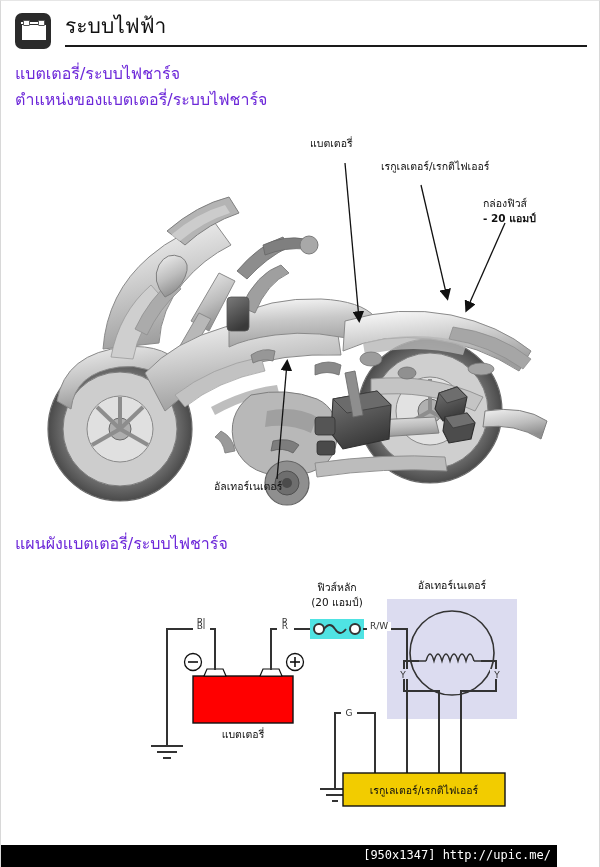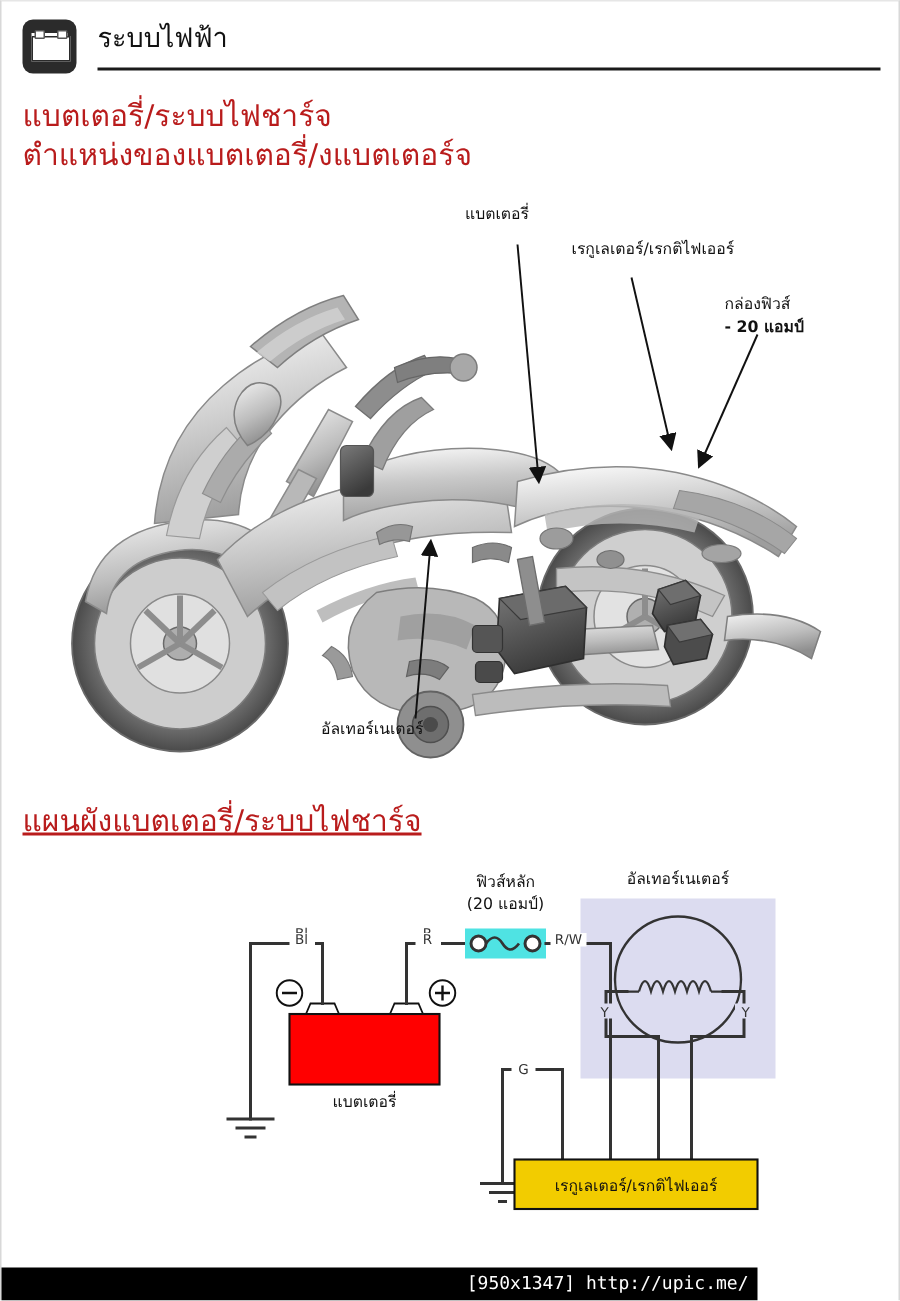--- a/index.html
+++ b/index.html
@@ -9,63 +9,63 @@
         border-left:1px solid #d8d8d8;border-right:1px solid #d8d8d8;border-top:1px solid #e6e6e6;}
 
   
   #header{position:absolute;left:14px;top:10px;width:572px;height:46px;}
   #batt-icon{position:absolute;left:0;top:2px;width:36px;height:36px;background:#2b2b2b;border-radius:7px;}
   #batt-icon .body{position:absolute;left:6px;top:11px;width:24px;height:15px;background:#fff;border:1px solid #2b2b2b;}
   #batt-icon .cap{position:absolute;top:7px;width:5px;height:4px;background:#fff;border:1px solid #555;border-radius:1px;}
   #batt-icon .cap.l{left:8px;}
   #batt-icon .cap.r{left:23px;}
   #batt-icon .lid{position:absolute;left:6px;top:9px;width:24px;height:3px;background:#fff;}
-  #h-title{position:absolute;left:50px;top:0px;font-size:18px;color:#111;line-height:30px;white-space:nowrap;}
+  #h-title{position:absolute;left:50px;top:0px;font-size:21px;color:#111;line-height:30px;white-space:nowrap;}
   #h-rule{position:absolute;left:50px;top:34px;width:522px;height:0;border-top:2px solid #1a1a1a;}
 
   
-  .sub{position:absolute;left:14px;font-size:20px;color:#b91c1c;white-space:nowrap;}
+  .sub{position:absolute;left:14px;font-size:16px;color:#6d28d9;white-space:nowrap;}
   #sub1{top:60px;}
   #sub2{top:86px;}
-  #sub3{top:530px;text-decoration:underline;}
+  #sub3{top:530px;}
 
   
   #photo{position:absolute;left:14px;top:110px;width:572px;height:400px;}
   #moto{position:absolute;left:0;top:0;width:572px;height:400px;}
 
   
   .callout{position:absolute;font-size:10.5px;color:#111;white-space:nowrap;line-height:13px;}
 
   
   #diagram{position:absolute;left:14px;top:560px;width:572px;height:260px;}
   #diagram svg{display:block;}
 
   
-  #footer{position:absolute;left:0;bottom:0;width:504px;height:22px;background:#000;}
+  #footer{position:absolute;left:0;bottom:0;width:556px;height:22px;background:#000;}
   #footer-text{position:absolute;right:6px;top:3px;color:#fff;font-size:12px;
                font-family:"DejaVu Sans Mono","Liberation Mono",monospace;white-space:nowrap;}
 </style>
 </head>
 <body>
 
 <div id="page">
 
   <div id="header">
     <div id="batt-icon">
       <div class="lid"></div>
       <div class="body"></div>
       <div class="cap l"></div>
       <div class="cap r"></div>
     </div>
     <div id="h-title">ระบบไฟฟ้า</div>
     <div id="h-rule"></div>
   </div>
 
   <div class="sub" id="sub1">แบตเตอรี่/ระบบไฟชาร์จ</div>
-  <div class="sub" id="sub2">ตำแหน่งของแบตเตอรี่/งแบตเตอร์จ</div>
+  <div class="sub" id="sub2">ตำแหน่งของแบตเตอรี่/ระบบไฟชาร์จ</div>
   <div class="sub" id="sub3">แผนผังแบตเตอรี่/ระบบไฟชาร์จ</div>
 
   <div id="photo">
     <svg id="moto" viewBox="0 0 572 400">
       <defs>
         <linearGradient id="gBody" x1="0" y1="0" x2="0.3" y2="1">
           <stop offset="0%" stop-color="#fdfdfd"></stop>
           <stop offset="45%" stop-color="#d3d3d3"></stop>
           <stop offset="100%" stop-color="#9d9d9d"></stop>
         </linearGradient>

